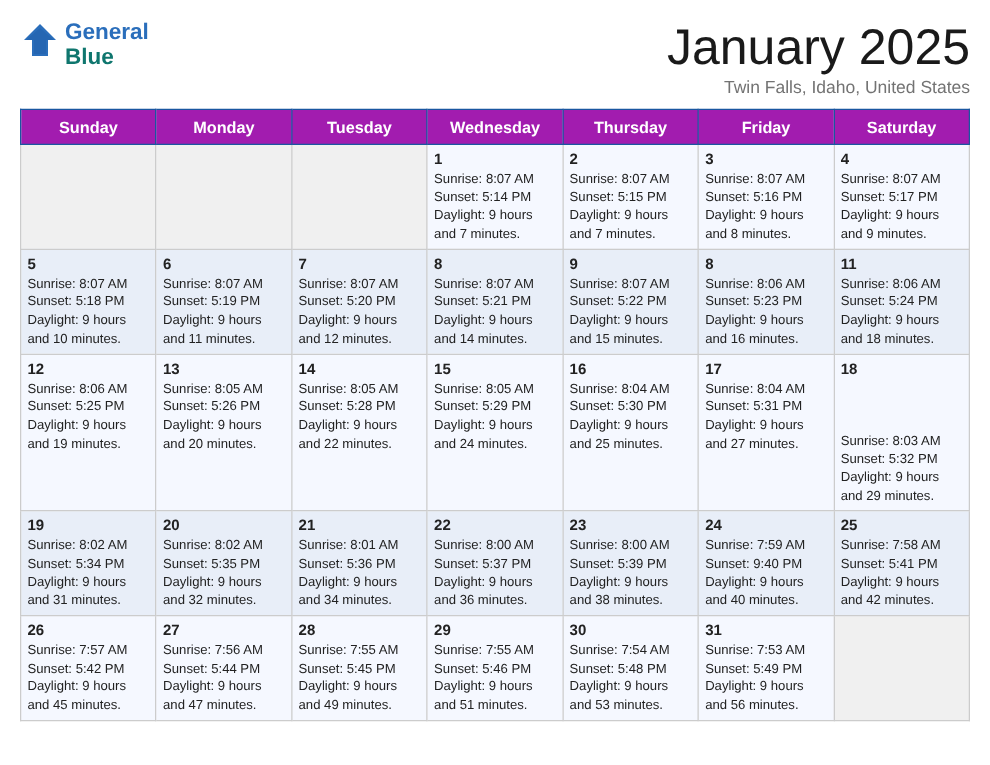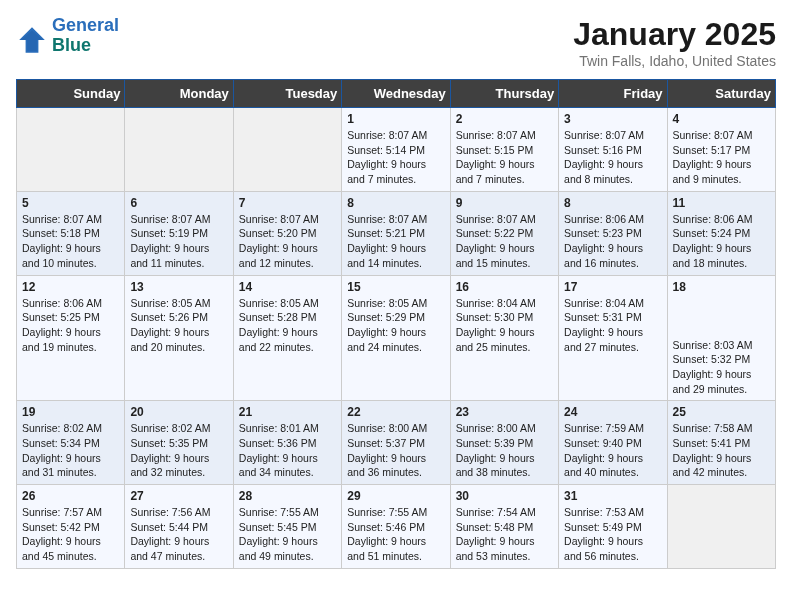--- a/index.html
+++ b/index.html
@@ -11,58 +11,58 @@
       padding: 16px;
     }
     .header {
       display: flex;
       justify-content: space-between;
       align-items: flex-start;
       margin-bottom: 10px;
     }
     .logo {
       display: flex;
-      align-items: flex-end;
+      align-items: flex-start;
       gap: 4px;
     }
     .logo-text {
       font-size: 18px;
       font-weight: bold;
       color: #1a1a1a;
       line-height: 1.1;
     }
     .logo-text span {
       color: #2a6ebb;
     }
     .logo-icon {
       width: 32px;
       height: 32px;
     }
     .title-block {
       text-align: right;
     }
     .calendar-title {
-      font-size: 32px;
-      font-weight: bold;
+      font-size: 40px;
+      font-weight: normal;
       color: #1a1a1a;
     }
     .calendar-subtitle {
       font-size: 14px;
       color: #737373;
     }
     table {
       width: 100%;
       border-collapse: collapse;
     }
     thead tr th {
-      background-color: #404040;
+      background-color: #a21caf;
       color: #fff;
       font-size: 13px;
       padding: 6px 4px;
-      text-align: right;
+      text-align: center;
       border: 1px solid #1a56a0;
     }
     tbody tr td {
       border: 1px solid #ccc;
       vertical-align: top;
       padding: 4px 5px;
       width: calc(100% / 7);
       min-height: 80px;
       font-size: 11px;
       color: #222;

